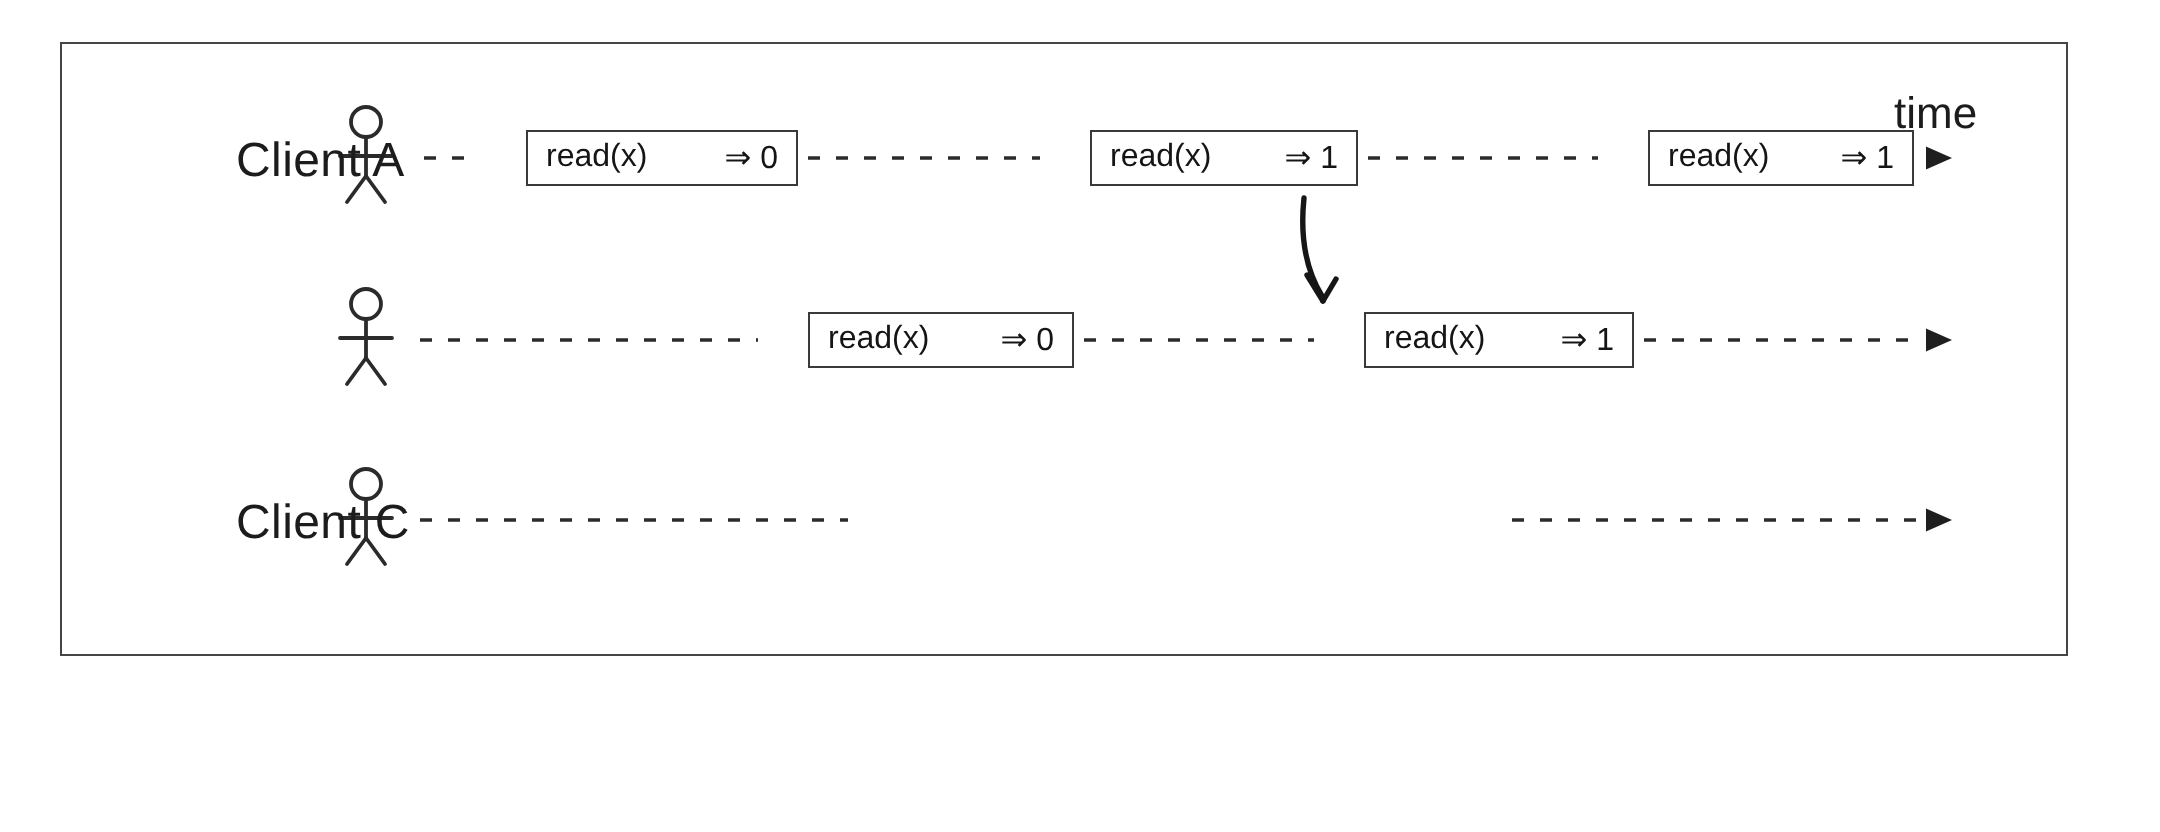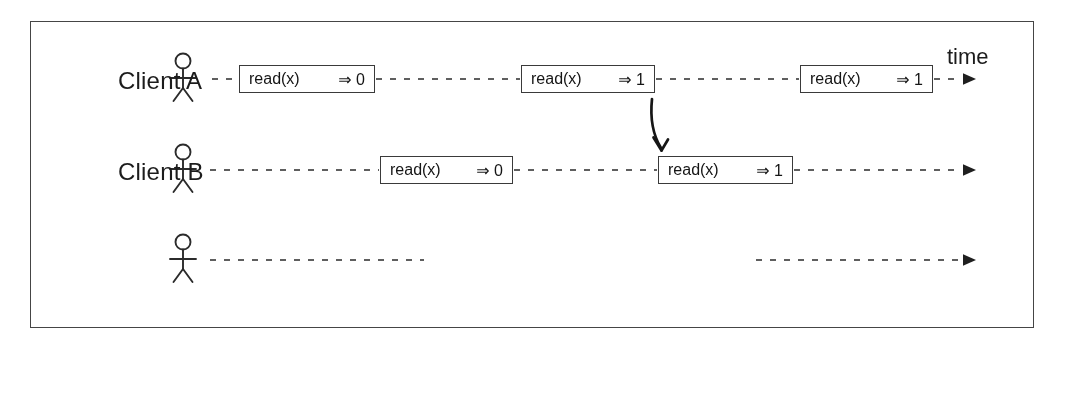--- a/index.html
+++ b/index.html
@@ -41,20 +41,21 @@
     box-sizing: border-box;
     border: 1.6px solid #3a3a3a;
     background: #ffffff;
     display: flex;
     align-items: center;
     justify-content: space-between;
     padding: 0 9px;
     font-size: 16px;
     color: #151515;
     white-space: nowrap;
+    margin-left: 24px;
   }
   .time-label {
     position: absolute;
     left: 947px; top: 44px;
     font-size: 22px;
     color: #1c1c1c;
   }
   .caption {
     position: absolute;
     left: 13px; top: 336px;
@@ -122,21 +123,21 @@
     <path d="M976,260 L963,254.2 L963,265.8 Z" fill="#1f1f1f"></path>
 
     <g stroke="#161616" stroke-width="2.7" fill="none" stroke-linecap="round">
       <path d="M652,99 C650,118 653,135 661,148"></path>
       <path d="M661.5,150.5 L653.5,137.5"></path>
       <path d="M661.5,150.5 L668,139.5"></path>
     </g>
   </svg>
 
   <div class="client-label" style="top:67px">Client A</div>
-  <div class="client-label" style="top:158px">Client B</div>
+  <div class="client-label" style="top:248px">Client C</div>
 
   <div class="time-label">time</div>
 
   <div class="op-box" style="left:239px; top:65px; width:136px">
     <span>read(x)</span>
     <span>⇒ 0</span>
   </div>
   <div class="op-box" style="left:521px; top:65px; width:134px">
     <span>read(x)</span>
     <span>⇒ 1</span>

